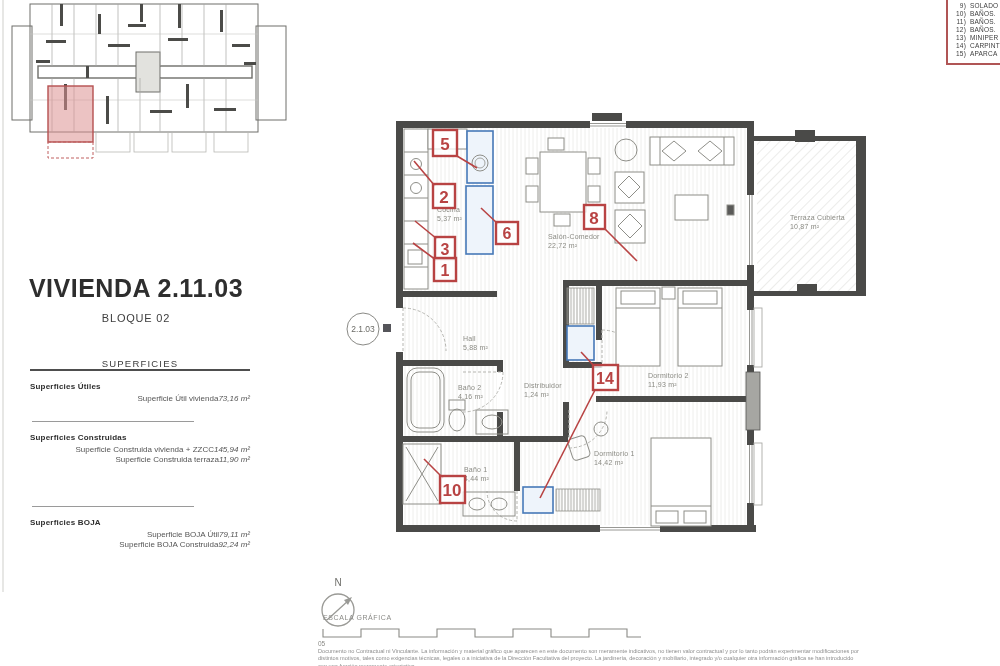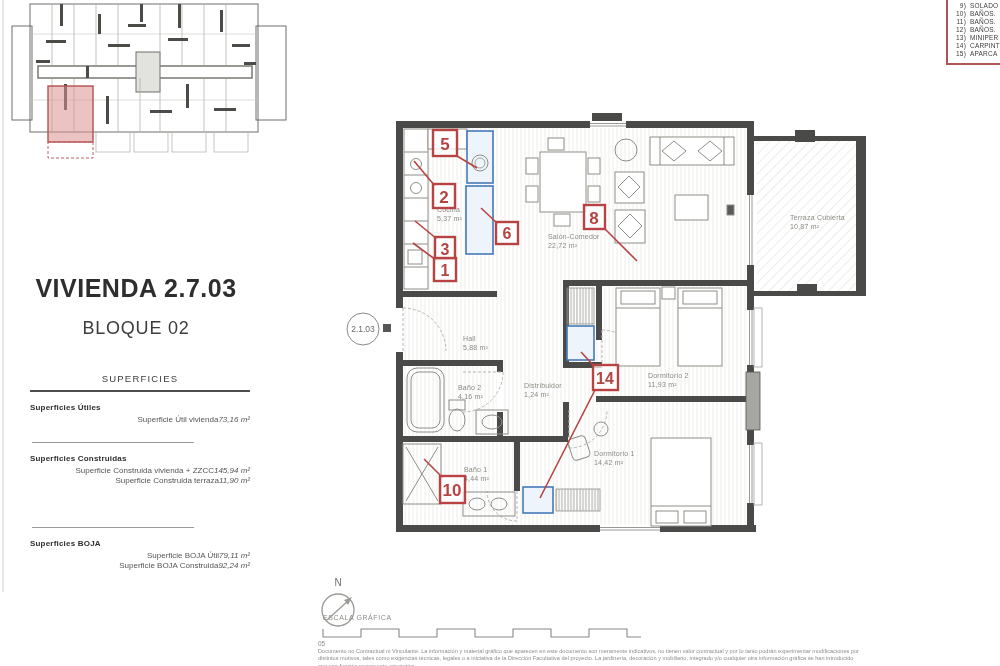--- a/index.html
+++ b/index.html
@@ -3,23 +3,23 @@
 <meta charset="utf-8">
 <style>
   html,body{margin:0;padding:0;background:#fff;}
   .page{position:relative;width:1000px;height:666px;overflow:hidden;background:#fff;
         font-family:"Liberation Sans",sans-serif;}
   svg text{font-family:"Liberation Sans","DejaVu Sans",sans-serif;}
 
   
   .left-panel{position:absolute;left:22px;top:274px;width:228px;}
   .t1{font-size:25px;font-weight:bold;letter-spacing:.5px;color:#2e2e2e;text-align:center;}
-  .t2,.t3{font-size:18px;color:#3d3d3d;text-align:center;letter-spacing:.8px;margin-top:15px;}
+  .t2,.t3{font-size:11px;color:#3d3d3d;text-align:center;letter-spacing:.8px;margin-top:9px;}
   .sx{margin-top:34px;padding-left:8px;}
-  .sx-title{text-align:center;font-size:9.5px;letter-spacing:1.2px;color:#3c3c3c;margin-bottom:6px;}
+  .sx-title{text-align:center;font-size:9.5px;letter-spacing:1.2px;color:#3c3c3c;margin-bottom:0;}
   .sx-hr{border-top:2px solid #4e4e4e;margin-bottom:11px;}
   .sx-h{font-size:8px;font-weight:bold;color:#2f2f2f;margin-bottom:3px;letter-spacing:.2px;}
   .sx-row{display:flex;justify-content:flex-end;font-size:8px;color:#555;line-height:10.5px;}
   .sx-val{font-style:italic;white-space:nowrap;}
   .sx-div{border-top:1px solid #9a9a9a;width:162px;margin:16px 0 11px 2px;}
   .sx-div.big{margin-top:40px;}
 
   
   .legend{position:absolute;left:946px;top:-6px;width:90px;background:#fff;
           border:2px solid #b05555;padding:6px 4px 5px 5px;}
@@ -304,21 +304,21 @@
 
   <g>
     <text x="323" y="620" font-size="7" letter-spacing="0.6" fill="#8a8a86">ESCALA GRÁFICA</text>
     <path d="M323,629 L323,637 L361,637 L361,629 L399,629 L399,637 L437,637 L437,629 L475,629 L475,637
              L513,637 L513,629 L551,629 L551,637 L589,637 L589,629 L627,629 L627,637 L641,637" stroke="#8a8a86" stroke-width="1.1" fill="none"></path>
     <text x="318" y="646" font-size="6.5" fill="#8a8a86">05</text>
   </g>
 </svg>
 
 <div class="left-panel">
-  <div class="t1">VIVIENDA 2.7.03</div>
+  <div class="t1">VIVIENDA 2.11.03</div>
   <div class="t2">BLOQUE 02</div>
 
   <div class="sx">
     <div class="sx-title">SUPERFICIES</div>
     <div class="sx-hr"></div>
 
     <div class="sx-group">
       <div class="sx-h">Superficies Útiles</div>
       <div class="sx-row">
         <span>Superficie Útil vivienda</span>

